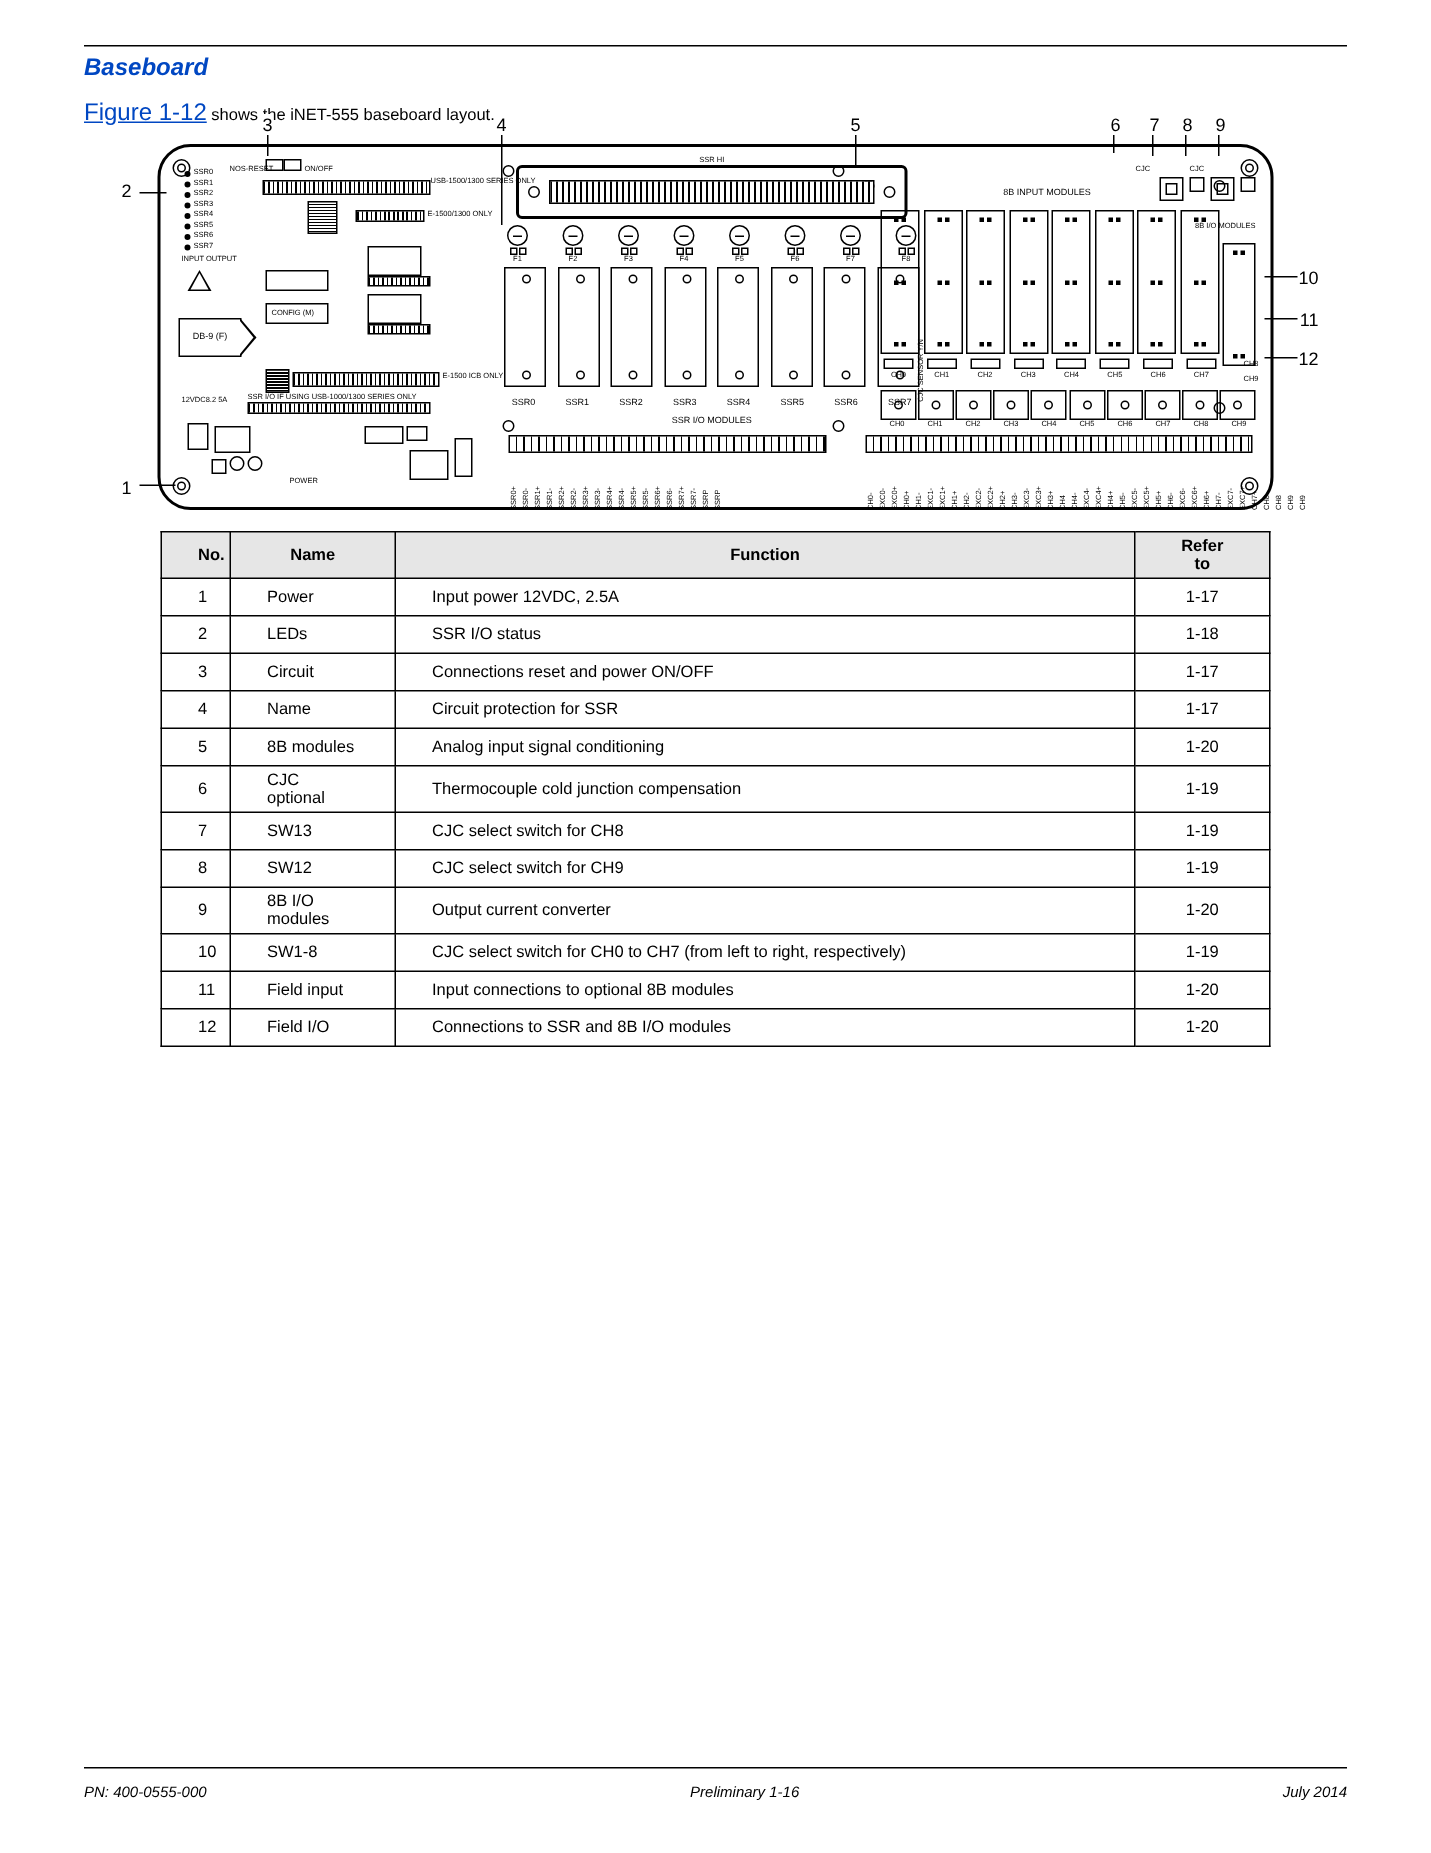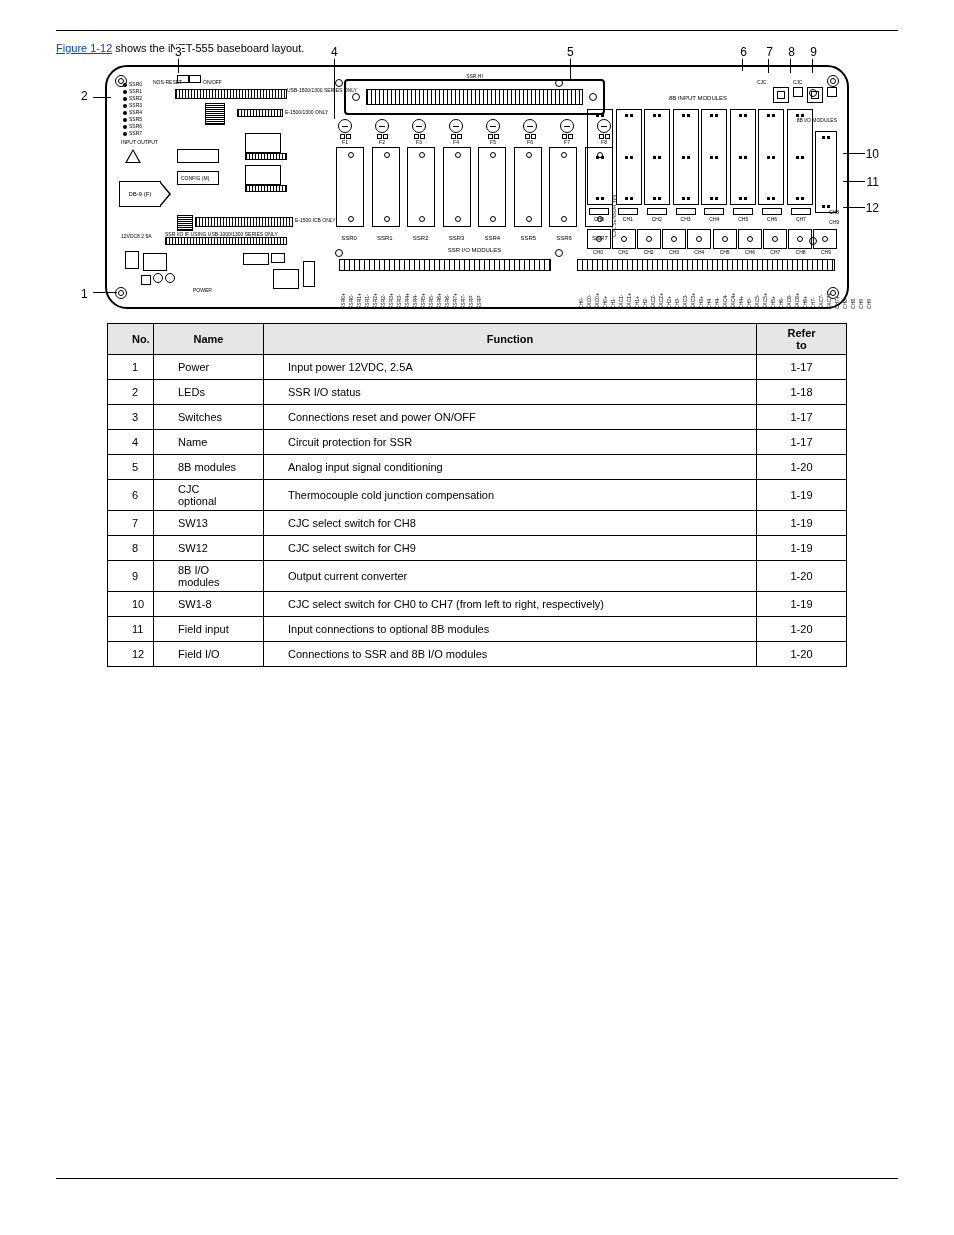--- a/index.html
+++ b/index.html
@@ -35,21 +35,21 @@
     font-style: italic;
     color: #0047c2;
     font-size: 16px;
     font-weight: 700;
     margin: 0 0 12px 0;
   }
   .figure-link {
     color: #0047c2;
     text-decoration: underline;
     font-style: normal;
-    font-size: 11px;
+    font-size: 16px;
   }
   .figure-caption {
     font-size: 11px;
   }
   .figure-caption span.sep {
     color: #000;
   }
   .figure-holder {
     margin: 4px 0 14px 0;
     display: flex;
@@ -185,20 +185,21 @@
     font-size:10px; font-style: italic;
     font-family: Verdana, Geneva, sans-serif;
   }
 </style>
 </head>
 <body>
 
 <div class="page">
   <hr class="header-rule">
 
+  <h2 class="section-heading">Baseboard</h2>
 
   <p class="figure-caption">
     <a href="#" class="figure-link">Figure 1-12</a><span class="sep"> shows the iNET-555 baseboard layout.</span>
   </p>
 
   <div class="figure-holder">
     <div class="diagram">
 
       <div class="callout-num" style="left:-26px; bottom:6px;">1</div>
       <div class="callout-num" style="left:-26px; top:22px;">2</div>
@@ -686,21 +687,21 @@
           <td class="center">1-17</td>
         </tr>
       <tr>
           <td class="center">2</td>
           <td>LEDs</td>
           <td>SSR I/O status</td>
           <td class="center">1-18</td>
         </tr>
       <tr>
           <td class="center">3</td>
-          <td>Switches</td>
+          <td>Circuit</td>
           <td>Connections reset and power ON/OFF</td>
           <td class="center">1-17</td>
         </tr>
       <tr>
           <td class="center">4</td>
           <td>Name</td>
           <td>Circuit protection for SSR</td>
           <td class="center">1-17</td>
         </tr>
       <tr>
@@ -748,13 +749,18 @@
       <tr>
           <td class="center">12</td>
           <td>Field I/O</td>
           <td>Connections to SSR and 8B I/O modules</td>
           <td class="center">1-20</td>
         </tr>
     </tbody>
   </table>
 
   <hr class="footer-rule">
+  <div class="footer-line">
+    <span>PN: 400-0555-000</span>
+    <span>Preliminary 1-16</span>
+    <span>July 2014</span>
+  </div>
 </div>
 
 </body></html>

